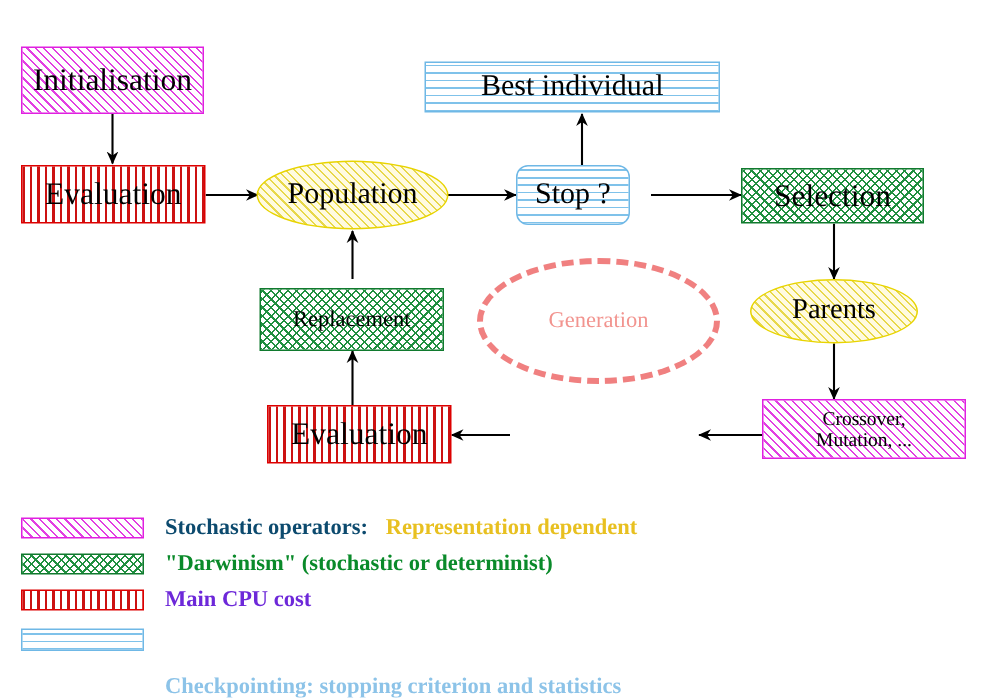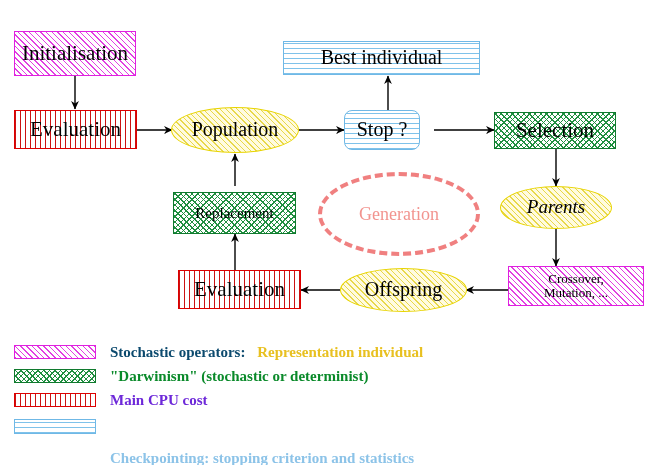--- a/index.html
+++ b/index.html
@@ -90,21 +90,21 @@
     position: absolute;
     border: 4px dashed #f08080;
     border-radius: 50% / 50%;
     background: transparent;
     display: flex;
     align-items: center;
     justify-content: center;
   }
   #generation-ellipse .lbl {
     color: #f2948f;
-    font-size: 18px;
+    font-size: 15px;
   }
 
   
   #legend {
     position: absolute;
     left: 0;
     top: 340px;
     width: 670px;
   }
   .legend-row {
@@ -181,52 +181,49 @@
   </div>
 
   <div class="node pat-blue" id="n-best" style="left:283px; top:41px; width:197px; height:34px; font-size:20px;">
     <span class="lbl">Best individual</span>
   </div>
 
   <div class="node pat-green" id="n-selection" style="left:494px; top:112px; width:122px; height:37px; font-size:21px;">
     <span class="lbl">Selection</span>
   </div>
 
-  <div class="node pat-yellow ellipse" id="n-parents" style="left:500px; top:186px; width:112px; height:43px; font-size:19px;font-style:italic;">
+  <div class="node pat-yellow ellipse" id="n-parents" style="left:500px; top:186px; width:112px; height:43px; font-size:19px;">
     <span class="lbl">Parents</span>
   </div>
 
   <div class="node pat-magenta" id="n-variation" style="left:508px; top:266px; width:136px; height:40px; font-size:13px; flex-direction:column;">
     <span class="lbl">Crossover,</span>
     <span class="lbl">Mutation, ...</span>
   </div>
 
-  <div class="node pat-yellow ellipse" id="n-offspring" style="left:340px; top:268px; width:127px; height:44px; font-size:20px;">
-    <span class="lbl">Offspring</span>
-  </div>
 
   <div class="node pat-red" id="n-evaluation-bot" style="left:178px; top:270px; width:123px; height:39px; font-size:21px;">
     <span class="lbl">Evaluation</span>
   </div>
 
   <div class="node pat-green" id="n-replacement" style="left:173px; top:192px; width:123px; height:42px; font-size:15px;">
     <span class="lbl">Replacement</span>
   </div>
 
   <div id="generation-ellipse" style="left:318px; top:172px; width:154px; height:76px;">
     <span class="lbl">Generation</span>
   </div>
 
   <div id="legend">
 
     <div class="legend-row">
       <span class="swatch pat-magenta" style="top:5px;"></span>
       <span class="legend-text">
         <span style="color:#0c4a6e;">Stochastic operators:</span>
-        <span style="color:#e8c020; padding-left:8px;">Representation individual</span>
+        <span style="color:#e8c020; padding-left:8px;">Representation dependent</span>
       </span>
     </div>
 
     <div class="legend-row">
       <span class="swatch pat-green" style="top:5px;"></span>
       <span class="legend-text" style="color:#0a8a2a;">"Darwinism" (stochastic or determinist)</span>
     </div>
 
     <div class="legend-row">
       <span class="swatch pat-red" style="top:5px;"></span>

